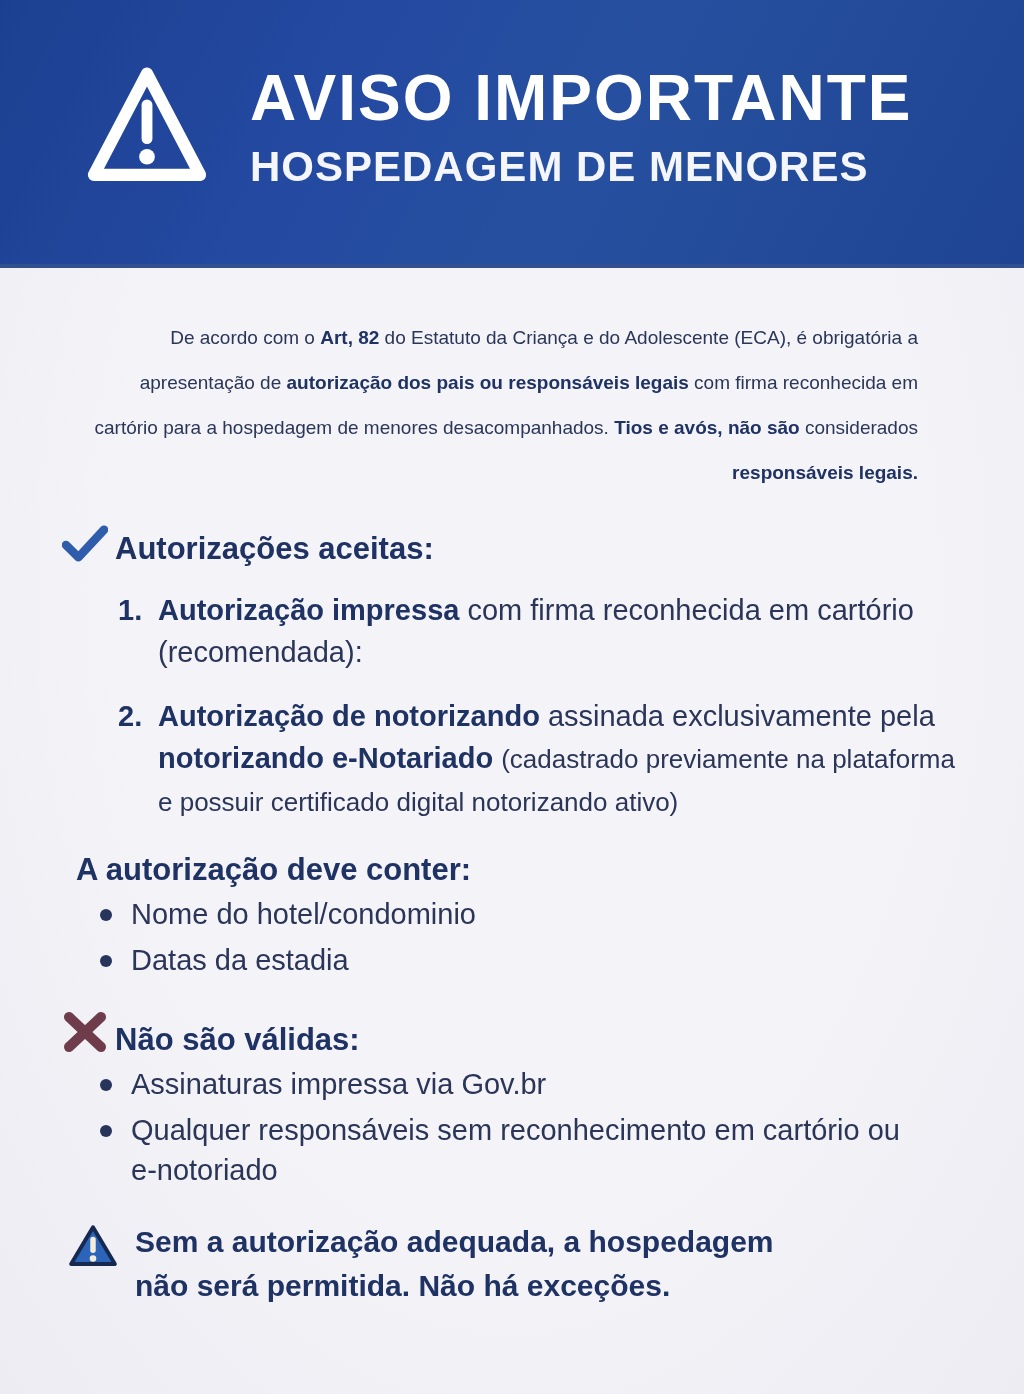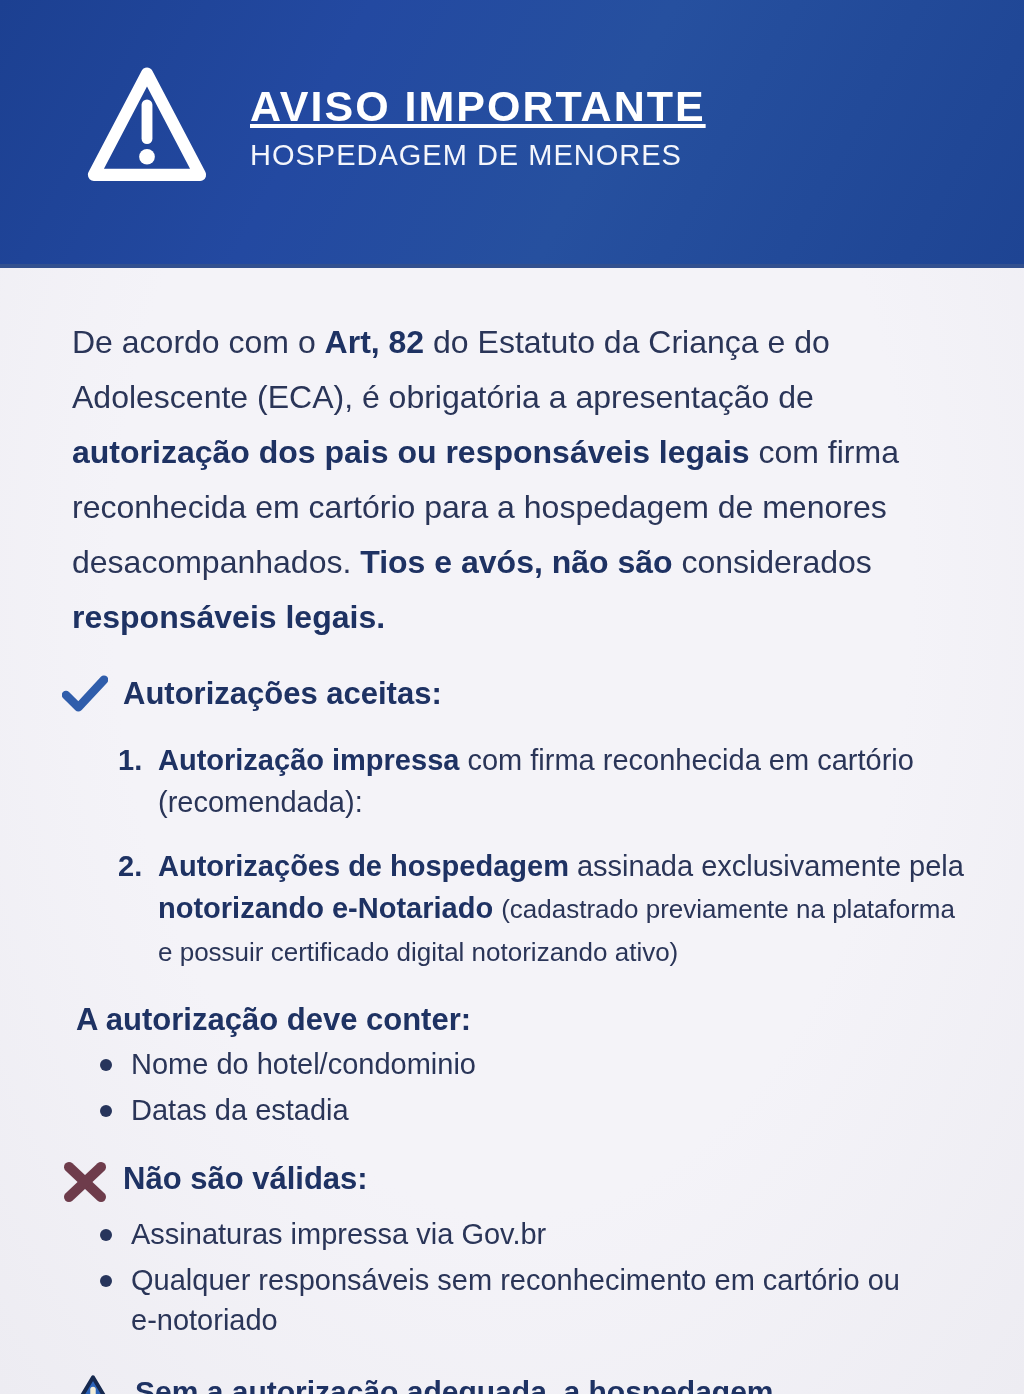--- a/index.html
+++ b/index.html
@@ -16,32 +16,32 @@
   .header {
     height:268px; flex:none;
     background: linear-gradient(118deg, #1c4091 0%, #2349a1 32%, #26509f 58%, #1e4493 100%);
     border-bottom:4px solid #32508f;
     display:flex; align-items:center;
     padding:0 40px 8px 74px;
   }
   .header-icon { flex:none; margin-top:6px; }
   .header-text { margin-left:30px; color:#ffffff; }
   .header-title {
-    font-size:43px; font-weight:bold; letter-spacing:2px; line-height:1.05;text-decoration:underline;
+    font-size:64px; font-weight:bold; letter-spacing:2px; line-height:1.05;
   }
   .header-subtitle {
-    font-size:29px; font-weight:normal; letter-spacing:1px; margin-top:10px; color:#f4f6fc;
+    font-size:42px; font-weight:bold; letter-spacing:1px; margin-top:10px; color:#f4f6fc;
   }
 
   
   .content { flex:1; padding:47px 60px 0 72px; color:#2a3558; }
-  .intro { font-size:32px; line-height:55px; max-width:846px; }
+  .intro { font-size:19px; line-height:45px; max-width:846px;text-align:right; }
   b, .bold { font-weight:bold; color:#1e3263; }
 
-  .sec-head { display:flex; align-items:flex-start; gap:15px; margin:30px 0 0 -10px; }
+  .sec-head { display:flex; align-items:flex-end; gap:7px; margin:30px 0 0 -10px; }
   .sec-head .sec-icon { flex:none; }
   h2 { font-size:31px; font-weight:bold; color:#1e3263; line-height:1.2; }
   .plain-head { margin:28px 0 0 4px; }
 
   .num-list { margin-top:6px; }
   .num-item { display:flex; margin-top:22px; padding-left:46px; font-size:29px; line-height:42px; }
   .num-item .num { flex:none; width:40px; font-weight:bold; color:#1e3263; }
   .num-item .li-text { max-width:806px; }
   .small { font-size:26px; }
 
@@ -86,21 +86,21 @@
         </span>
         <h2>Autorizações aceitas:</h2>
       </div>
       <div class="num-list">
         <div class="num-item">
           <span class="num">1.</span>
           <div class="li-text"><b>Autorização impressa</b><span> com firma reconhecida em cartório (recomendada):</span></div>
         </div>
         <div class="num-item">
           <span class="num">2.</span>
-          <div class="li-text"><b>Autorizações de hospedagem</b><span> assinada exclusivamente pela </span><b>notorizando e-Notariado</b><span> </span><span class="small">(cadastrado previamente na plataforma e possuir certificado digital notorizando ativo)</span></div>
+          <div class="li-text"><b>Autorização de notorizando</b><span> assinada exclusivamente pela </span><b>notorizando e-Notariado</b><span> </span><span class="small">(cadastrado previamente na plataforma e possuir certificado digital notorizando ativo)</span></div>
         </div>
       </div>
     </section>
 
     <section>
       <h2 class="plain-head">A autorização deve conter:</h2>
       <div class="bullet-list">
         <div class="bullet-item">
           <span class="dot"></span>
           <span class="li-text">Nome do hotel/condominio</span>

